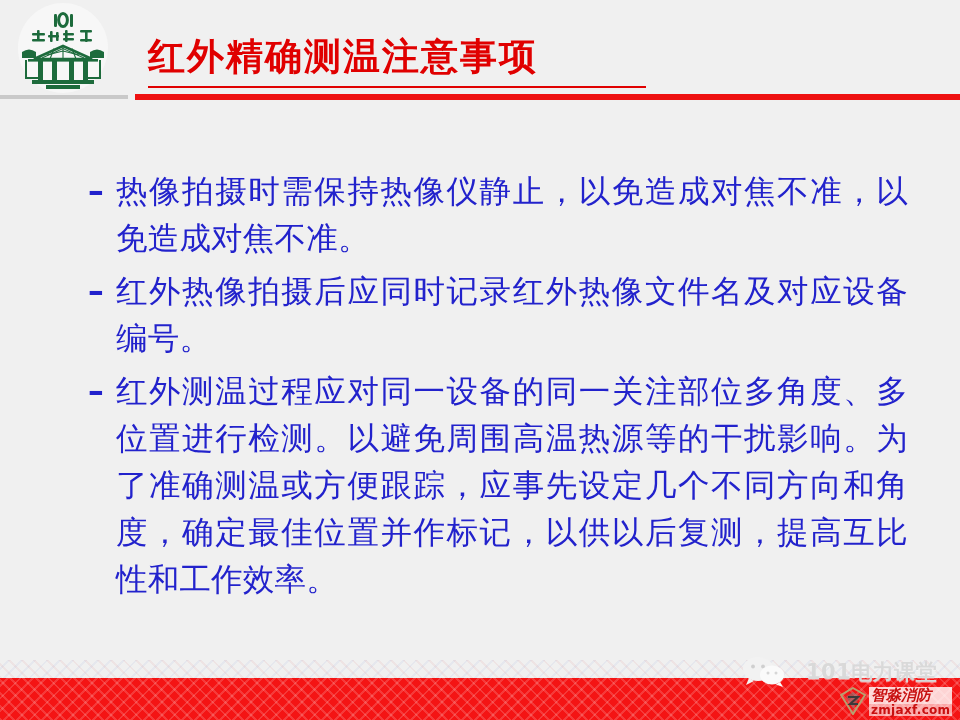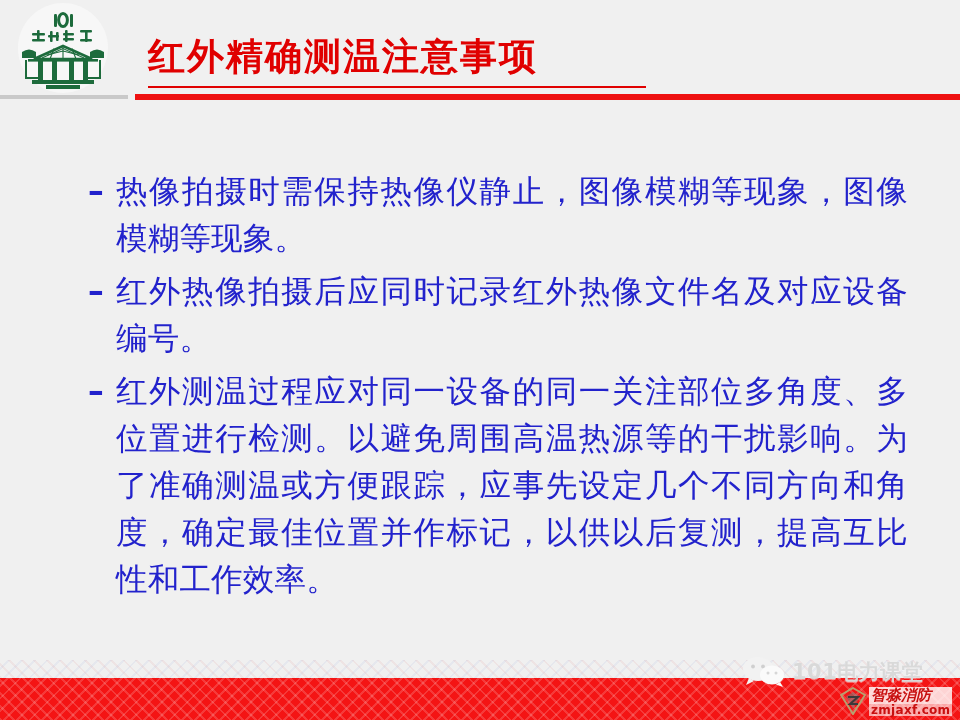--- a/index.html
+++ b/index.html
@@ -158,21 +158,21 @@
 
   
   .wechat-credit {
     position: absolute;
     left: 742px;
     top: 652px;
     width: 218px;
     height: 40px;
     display: flex;
     align-items: center;
-    gap: 6px;
+    gap: 20px;
   }
   .wechat-icon { display: block; }
   .wechat-label {
     font-family: "DejaVu Sans", "Liberation Sans", sans-serif;
     font-size: 21px;
     font-weight: 700;
     color: #d9d9d9;
     letter-spacing: 0.5px;
     white-space: nowrap;
     text-shadow: 0 1px 0 rgba(255,255,255,0.45);
@@ -282,21 +282,21 @@
     <div class="title-underline"></div>
 
     <div class="divider-grey"></div>
     <div class="divider-red"></div>
   </div>
 
   <div class="content">
 
     <p class="bullet">
       <span class="dash">–</span>
-      <span>热像拍摄时需保持热像仪静止，图像模糊等现象，图像模糊等现象。</span>
+      <span>热像拍摄时需保持热像仪静止，以免造成对焦不准，以免造成对焦不准。</span>
     </p>
 
     <p class="bullet">
       <span class="dash">–</span>
       <span>红外热像拍摄后应同时记录红外热像文件名及对应设备编号。</span>
     </p>
 
     <p class="bullet">
       <span class="dash">–</span>
       <span>红外测温过程应对同一设备的同一关注部位多角度、多位置进行检测。以避免周围高温热源等的干扰影响。为了准确测温或方便跟踪，应事先设定几个不同方向和角度，确定最佳位置并作标记，以供以后复测，提高互比性和工作效率。</span>

